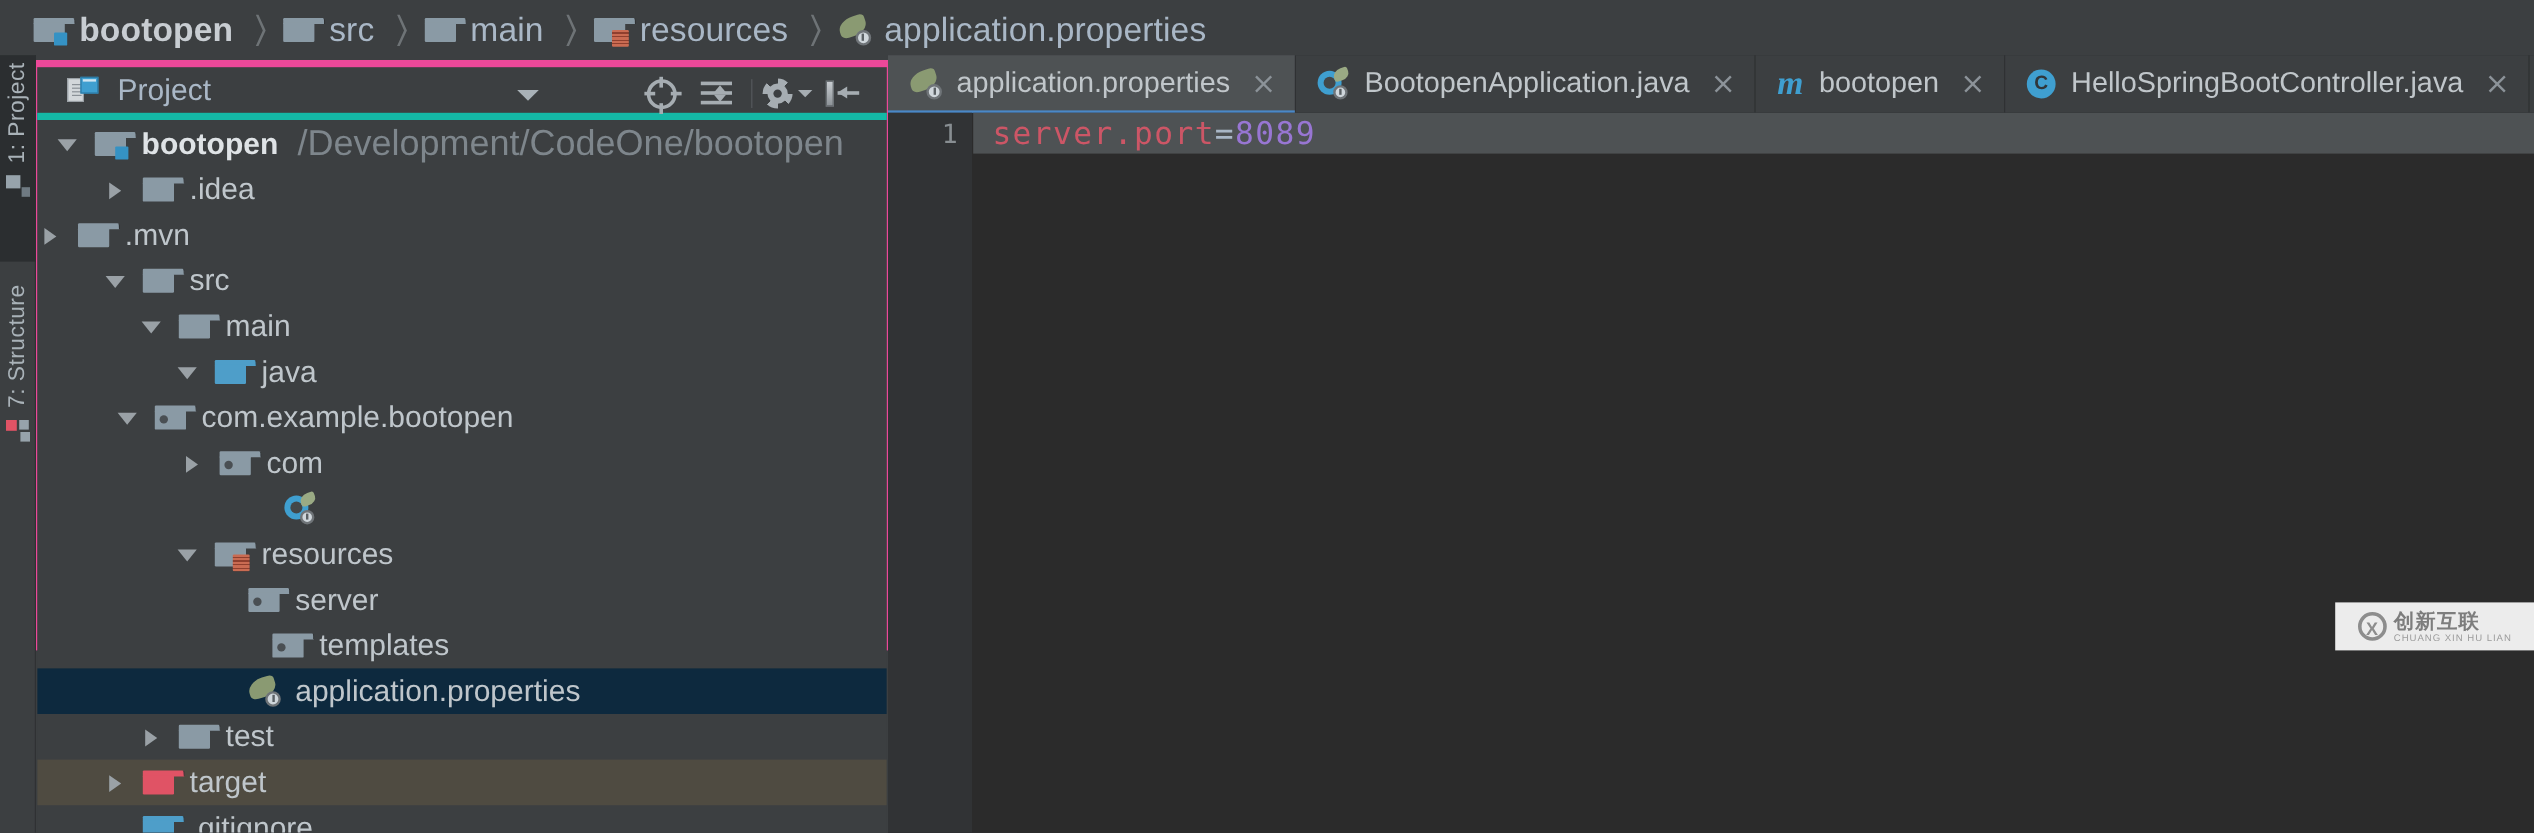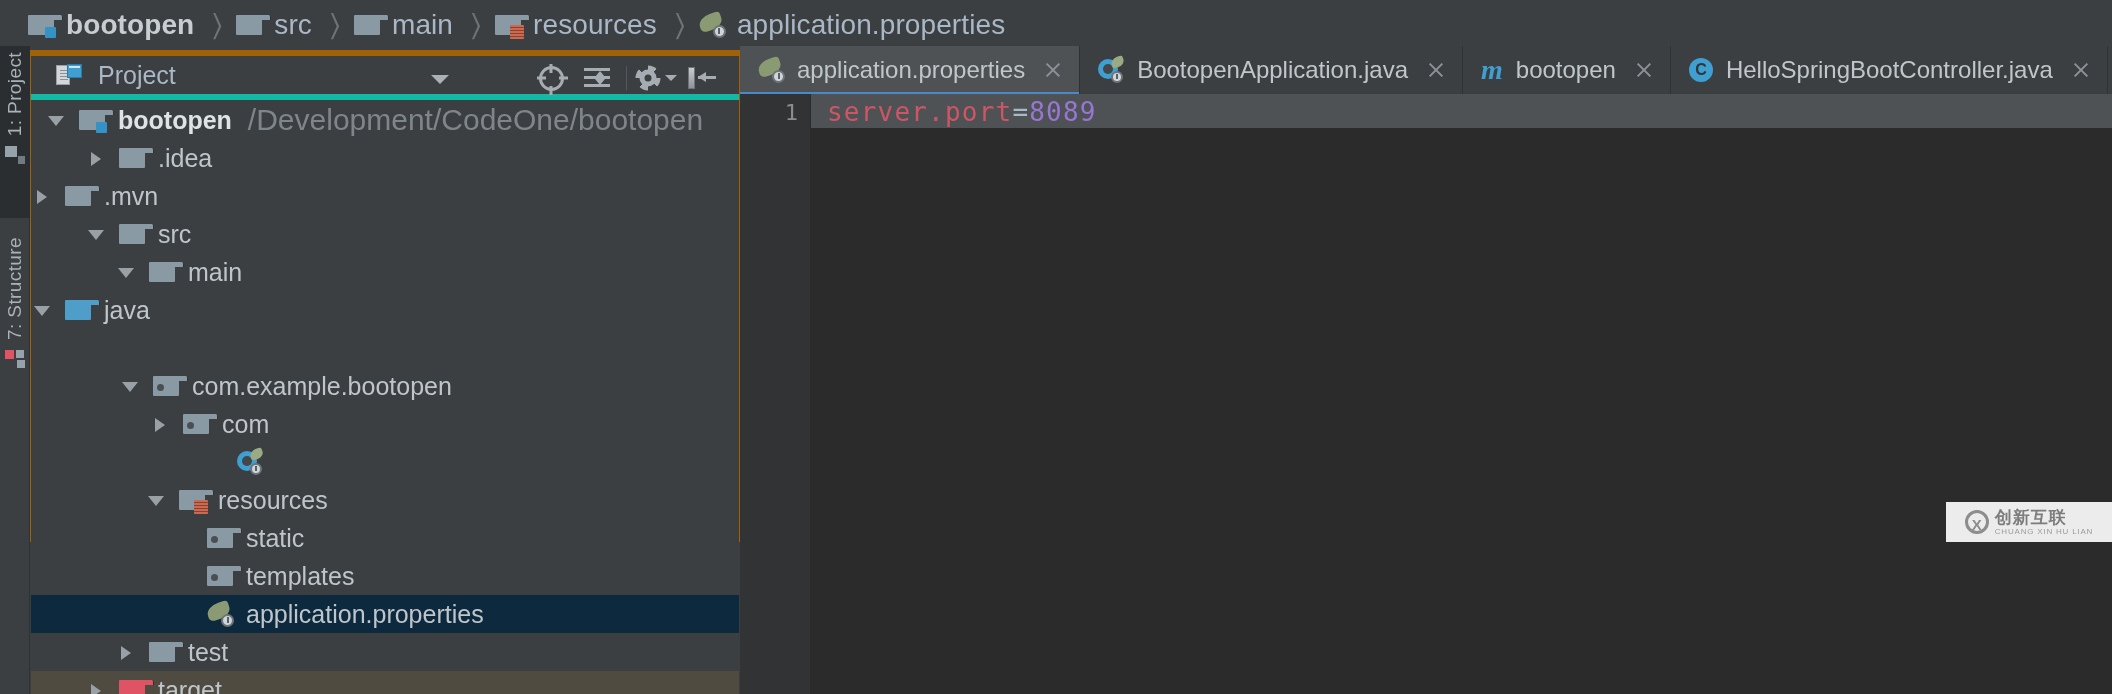--- a/index.html
+++ b/index.html
@@ -1,21 +1,21 @@
 <!DOCTYPE html>
 <html><head>
 <meta charset="utf-8">
 <style>
   html,body{margin:0;padding:0;background:#3c3f41;}
   body{
     width:2112px;height:694px;overflow:hidden;
     font-family:"Liberation Sans","DejaVu Sans",sans-serif;
     -webkit-font-smoothing:antialiased;
   }
-  .ide{position:relative;width:2112px;height:542px;background:#a16207;}
+  .ide{position:relative;width:2112px;height:542px;background:#ec4899;}
 
   
   .crumbbar{
     position:absolute;left:0;top:0;width:2112px;height:50px;
     background:#3c3f41;display:flex;align-items:center;padding-left:28px;
     box-sizing:border-box;
   }
   .crumb{display:flex;align-items:center;height:50px;}
   .crumb .cblabel{font-size:28px;color:#a9b7c6;margin-left:12px;letter-spacing:.1px;}
   .crumb.first .cblabel{font-weight:bold;color:#c8cdd2;}
@@ -333,30 +333,30 @@
 
       <div class="row" style="padding-left:84px;">
         <span class="arrow open"></span>
         <span class="ic fold" style="margin-left:12px;">
             <i class="tab"></i>
             <i class="body"></i>
           </span>
         <span class="lbl">main</span>
       </div>
 
-      <div class="row" style="">
+      <div class="row" style="padding-left:114px;">
         <span class="arrow open"></span>
         <span class="ic fold blue" style="margin-left:12px;">
             <i class="tab"></i>
             <i class="body"></i>
           </span>
         <span class="lbl">java</span>
       </div>
 
-      <div class="row" style="padding-left:88px;margin-top:38px;">
+      <div class="row" style="padding-left:64px;">
         <span class="arrow open"></span>
         <span class="ic fold" style="margin-left:12px;">
             <i class="tab"></i>
             <i class="body"></i>
             <i class="dot"></i>
           </span>
         <span class="lbl">com.example.bootopen</span>
       </div>
 
       <div class="row" style="padding-left:118px;">
@@ -386,24 +386,24 @@
           </span>
         <span class="lbl">resources</span>
       </div>
 
       <div class="row" style="padding-left:176px;">
         <span class="ic fold">
             <i class="tab"></i>
             <i class="body"></i>
             <i class="dot"></i>
           </span>
-        <span class="lbl">static</span>
-      </div>
-
-      <div class="row" style="padding-left:176px;">
+        <span class="lbl">server</span>
+      </div>
+
+      <div class="row" style="padding-left:176px;margin-left:20px;">
         <span class="ic fold">
             <i class="tab"></i>
             <i class="body"></i>
             <i class="dot"></i>
           </span>
         <span class="lbl">templates</span>
       </div>
 
       <div class="row sel" style="padding-left:176px;">
         <span class="leaf">

